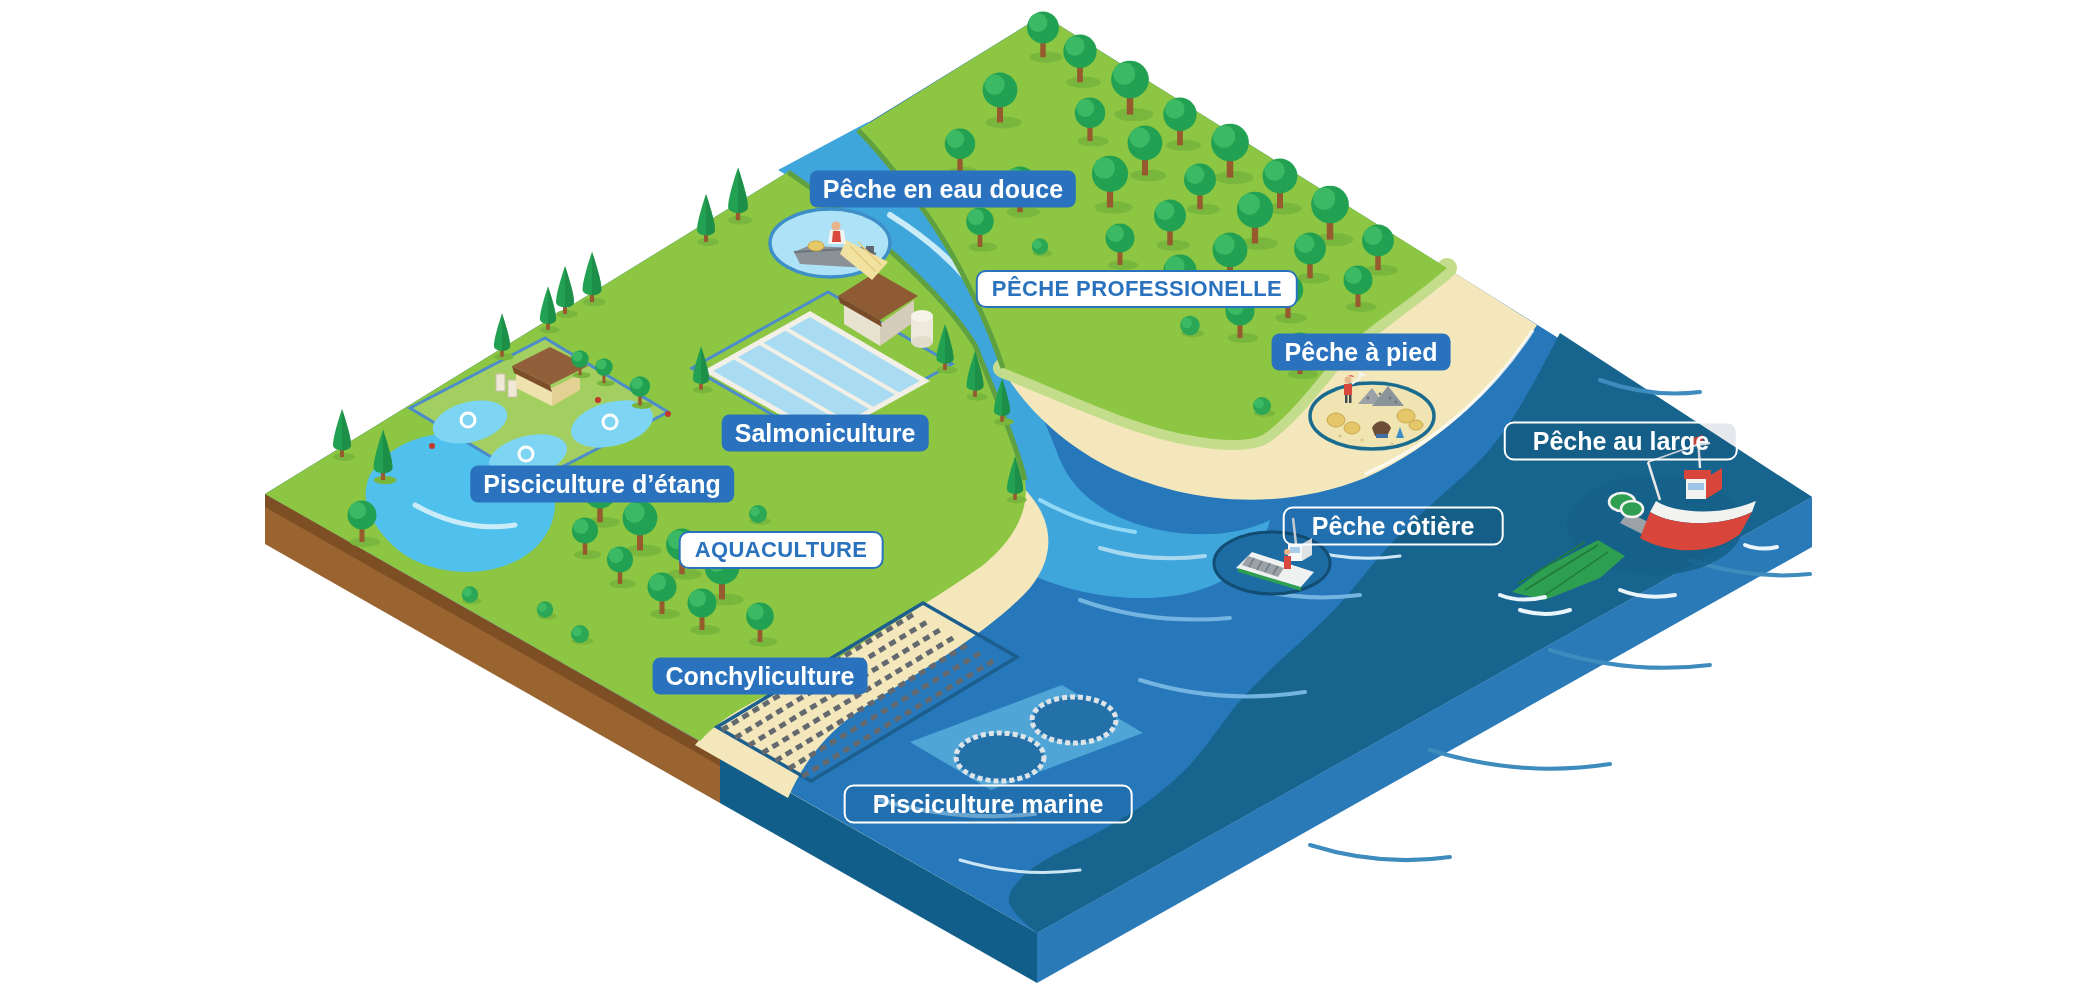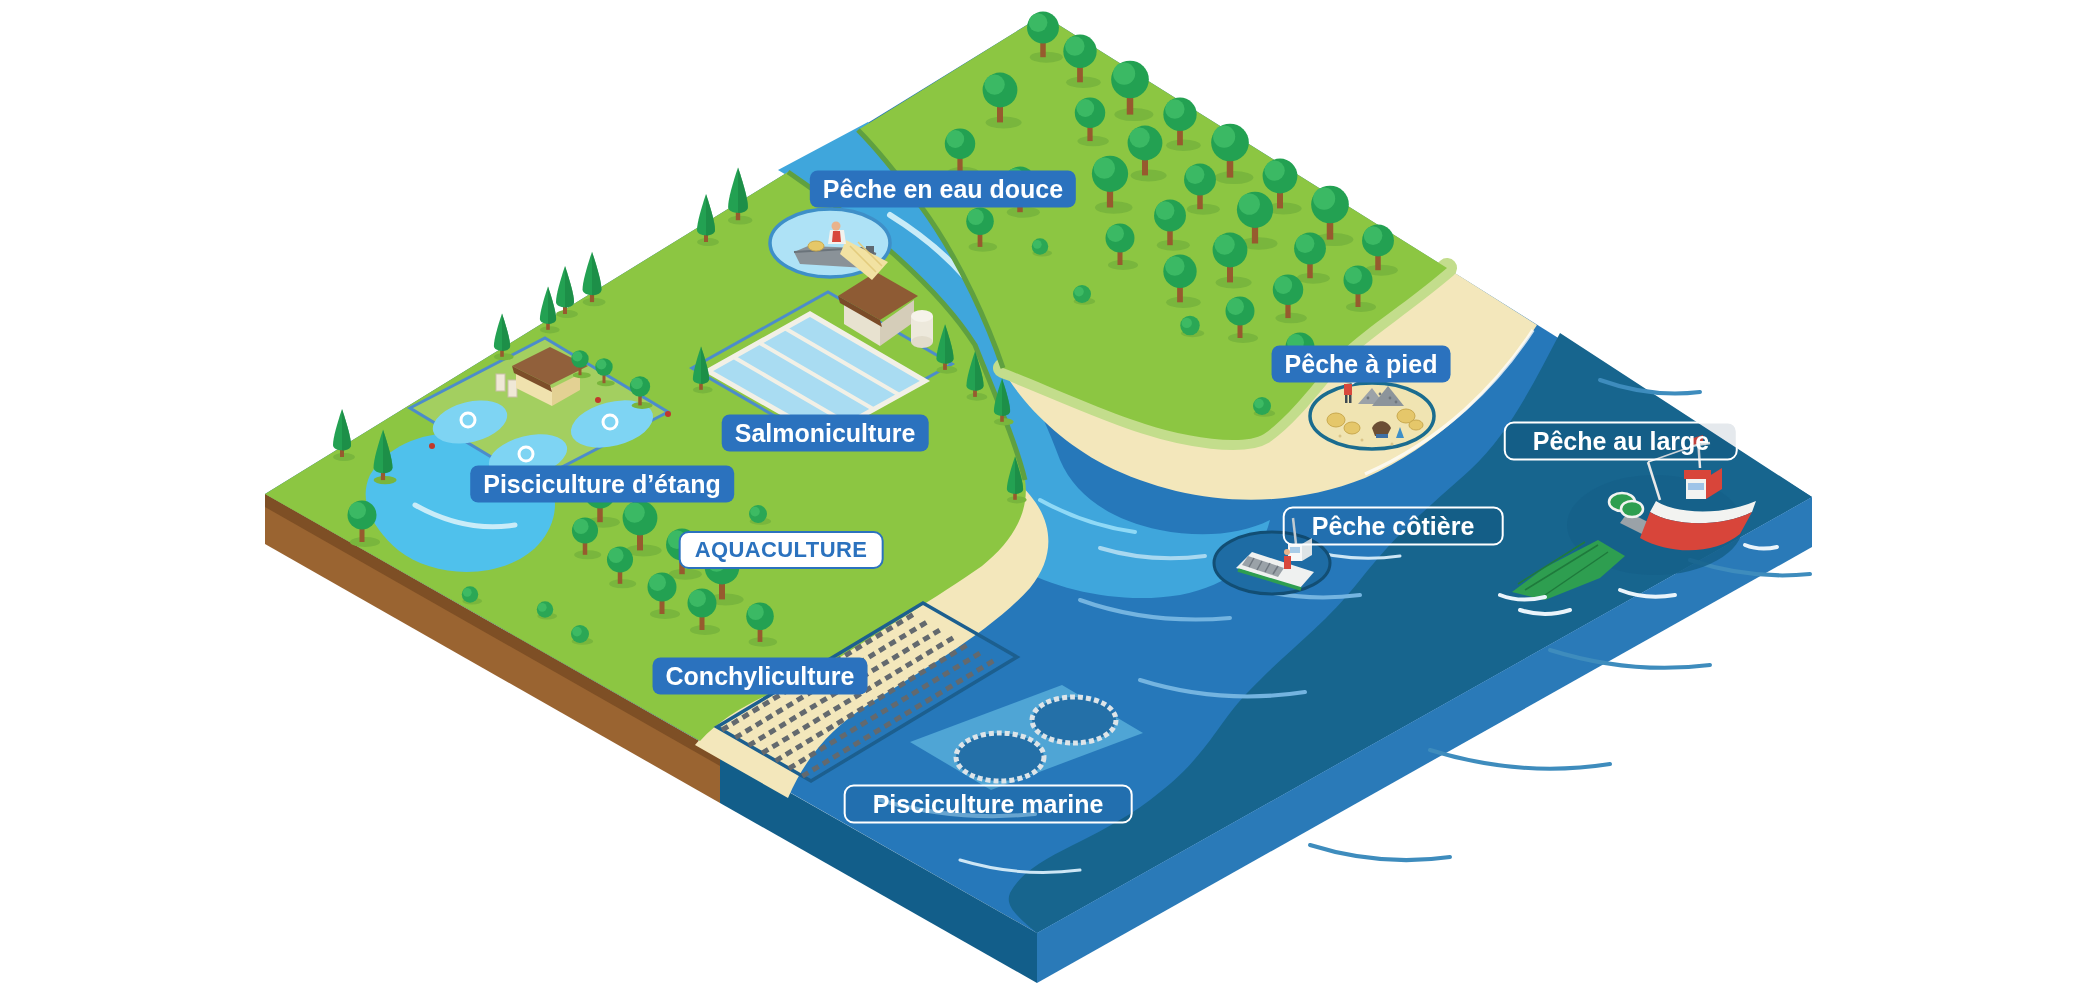--- a/index.html
+++ b/index.html
@@ -353,21 +353,22 @@
     <ellipse cx="1632" cy="509" rx="11" ry="8" fill="#2E9E50" stroke="#F2F3F1" stroke-width="2.5"></ellipse>
     <rect x="1686" y="478" width="20" height="21" fill="#F2F3F1"></rect>
     <polygon points="1706,478 1722,468 1722,489 1706,499" fill="#D8453A"></polygon>
     <rect x="1688" y="483" width="16" height="7" fill="#9FC4E8"></rect>
     <rect x="1684" y="470" width="27" height="9" fill="#D8453A"></rect>
     <polygon points="1693,438 1703,435 1703,442 1693,445" fill="#D8453A"></polygon>
   </g>
 </svg>
 
 <div class="lbl solid" style="left:943px;top:189px">Pêche en eau douce</div>
-<div class="lbl solid" style="left:1361px;top:364px">Pêche à pied</div>
+<div class="lbl white" style="left:1137px;top:289px">PÊCHE PROFESSIONELLE</div>
+<div class="lbl solid" style="left:1361px;top:352px">Pêche à pied</div>
 <div class="lbl solid" style="left:825px;top:433px">Salmoniculture</div>
 <div class="lbl solid" style="left:602px;top:484px">Pisciculture d’étang</div>
 <div class="lbl white" style="left:781px;top:550px">AQUACULTURE</div>
 <div class="lbl outline" style="left:1393px;top:526px">Pêche côtière</div>
 <div class="lbl outline" style="left:1621px;top:441px">Pêche au large</div>
 <div class="lbl solid" style="left:760px;top:676px">Conchyliculture</div>
 <div class="lbl outline" style="left:988px;top:804px">Pisciculture marine</div>
 
 </div>
 

